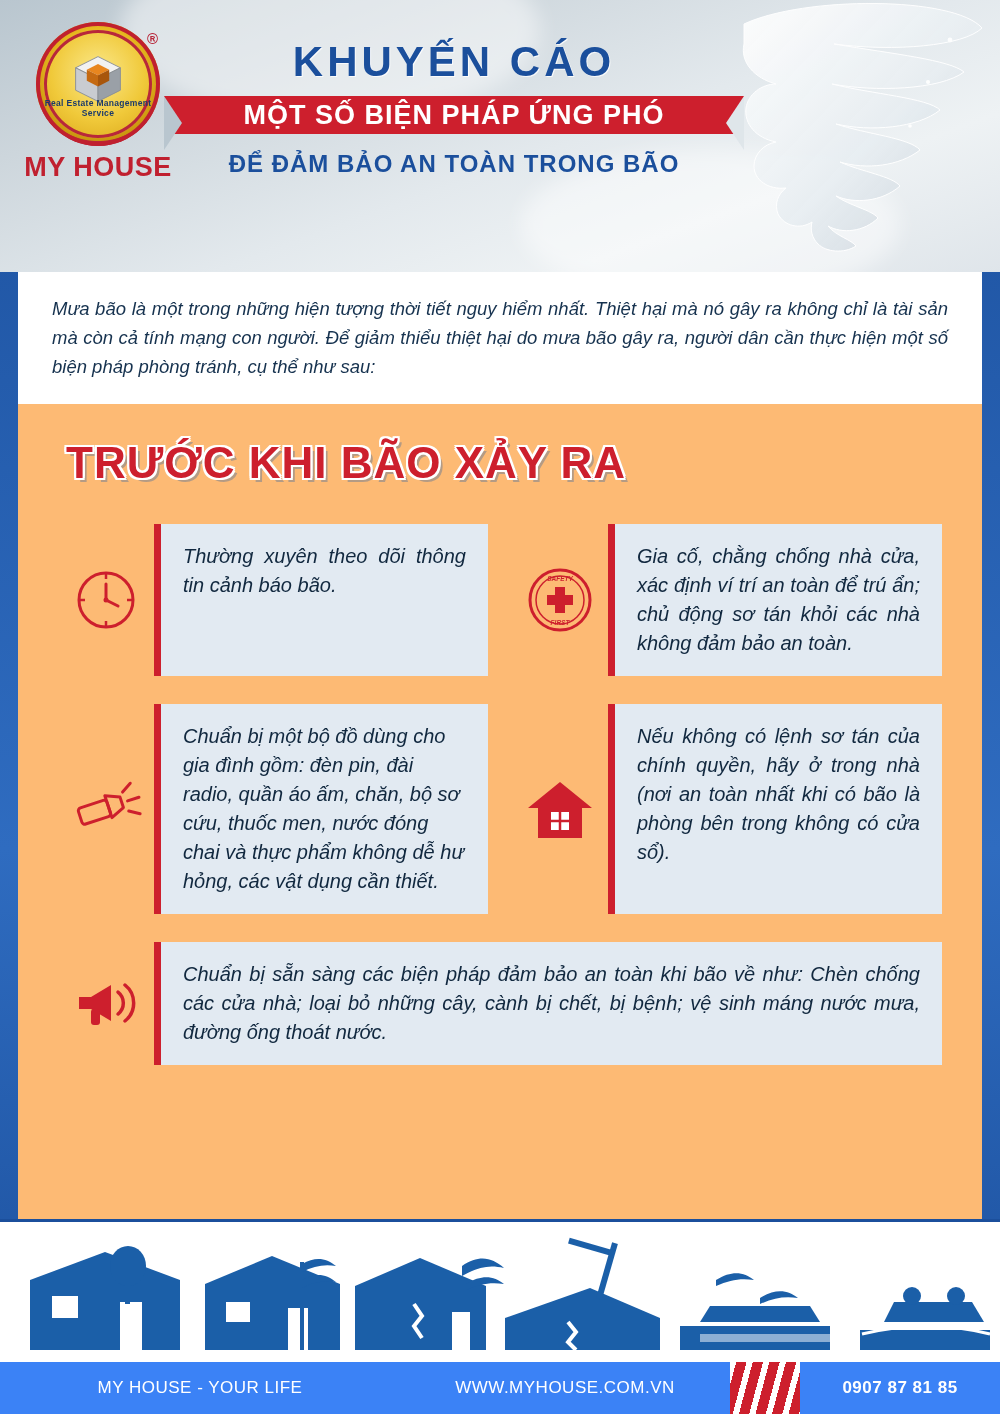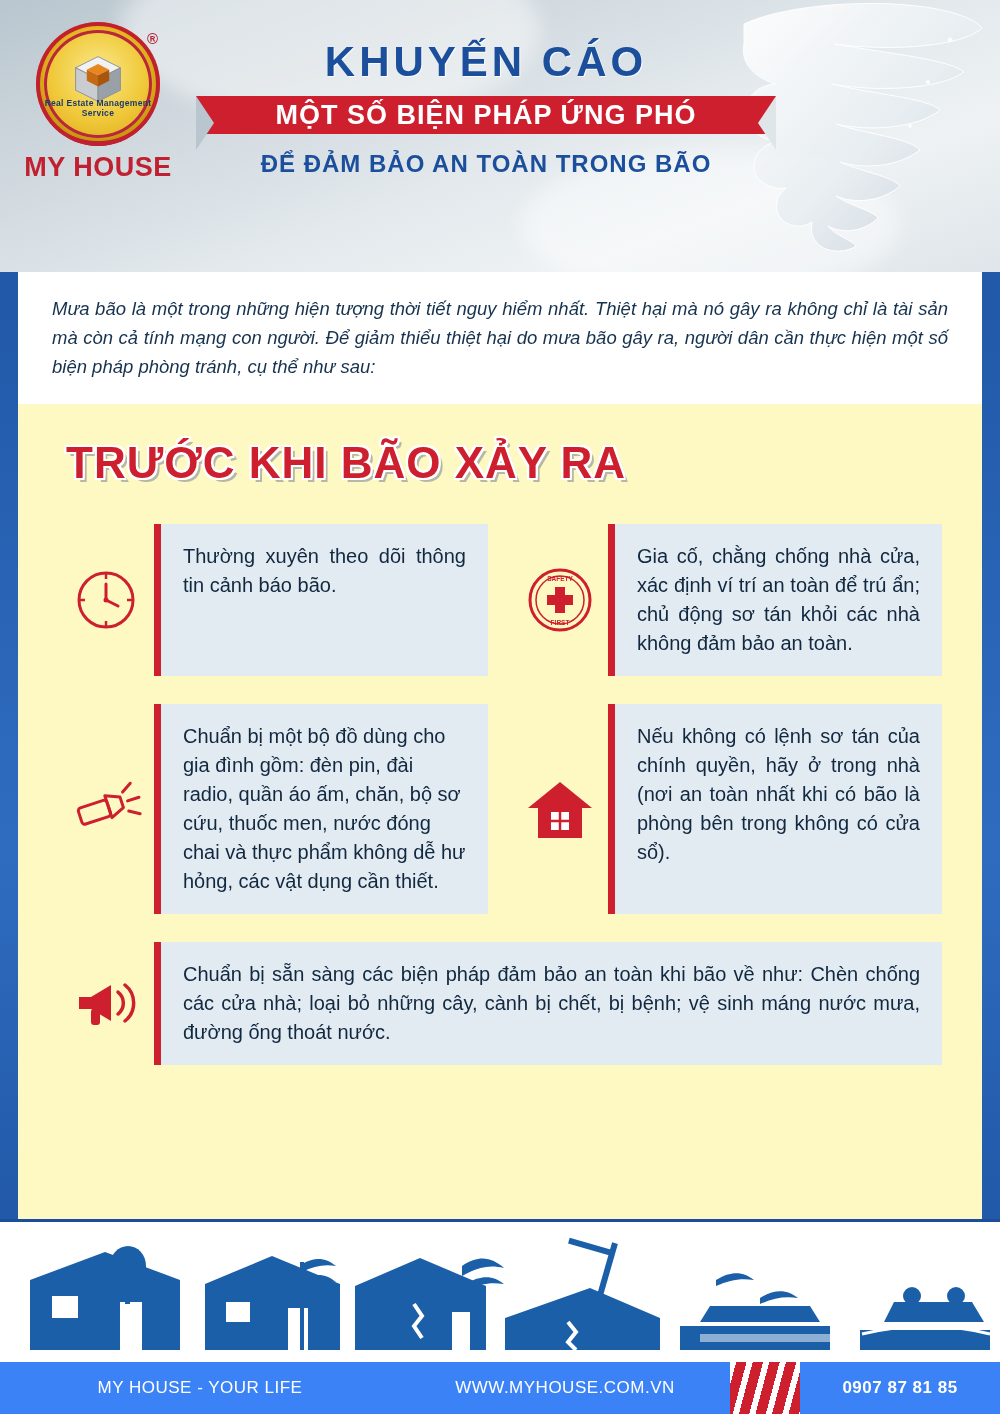--- a/index.html
+++ b/index.html
@@ -97,21 +97,21 @@
   .tornado {
     position: absolute;
     right: 6px;
     top: -6px;
     width: 280px;
     height: 260px;
     opacity: 0.95;
   }
   .title-block {
     position: absolute;
-    left: 196px;
+    left: 164px;
     top: 38px;
     width: 580px;
     text-align: center;
   }
   .title-main {
     font-size: 42px;
     font-weight: bold;
     color: #1b4f9c;
     letter-spacing: 4px;
     text-shadow: 1px 1px 0 rgba(255,255,255,0.8);
@@ -159,38 +159,39 @@
     font-style: italic;
     text-align: justify;
   }
 
   
   .panel {
     position: relative;
     margin: 22px 18px 0 18px;
     width: 964px;
     height: 850px;
-    background: #fef9c3;
+    background: #fdba74;
     box-sizing: border-box;
     padding: 34px 40px 0 40px;
   }
   .section-title {
     font-size: 44px;
     font-weight: bold;
     color: #cd1f2d;
     letter-spacing: 1px;
     margin-left: 8px;
     text-shadow:
       2px 0 0 #fff, -2px 0 0 #fff, 0 2px 0 #fff, 0 -2px 0 #fff,
       2px 2px 0 #fff, -2px 2px 0 #fff, 2px -2px 0 #fff, -2px -2px 0 #fff,
       4px 4px 0 rgba(120,130,145,0.55);
   }
 
   .cards {
     margin-top: 36px;
+    font-style: italic;
   }
   .row {
     display: flex;
     margin-bottom: 28px;
   }
   .card {
     display: flex;
     align-items: stretch;
   }
   .card-icon {

